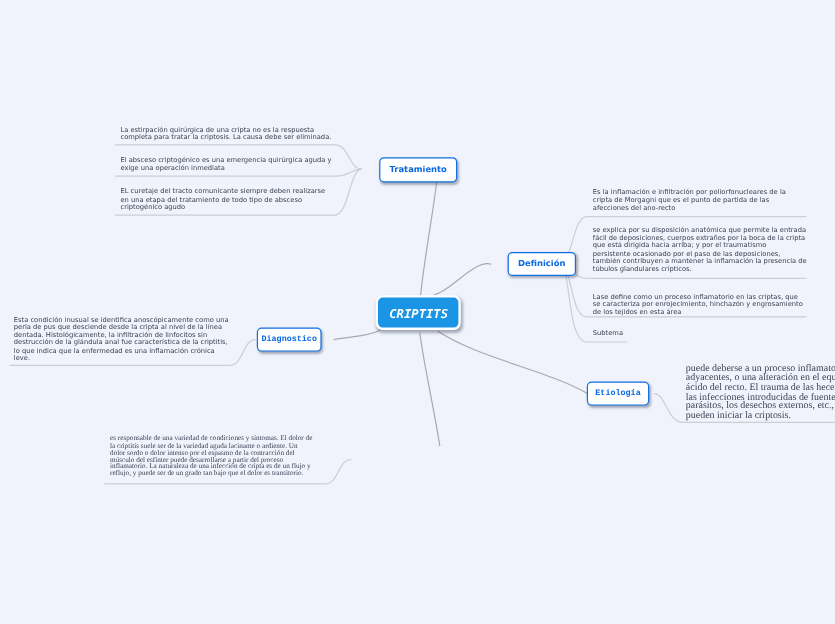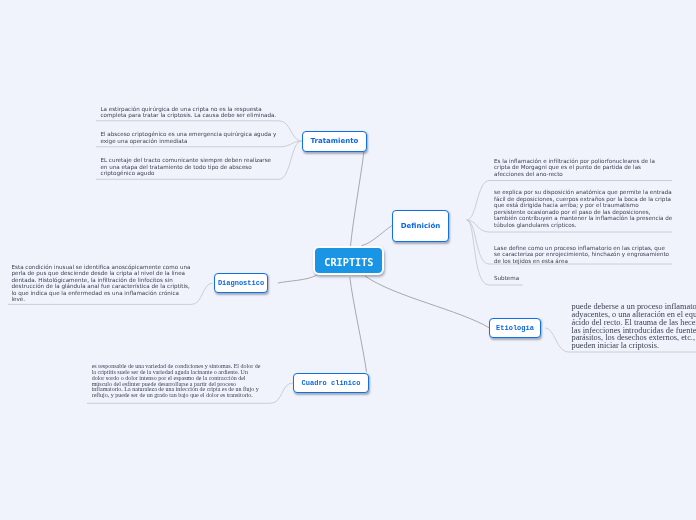--- a/index.html
+++ b/index.html
@@ -7,25 +7,25 @@
   body{width:696px;height:520px;background:#f0f3fc;overflow:hidden;
        font-family:"Liberation Sans",sans-serif;
        }
   #canvas{position:relative;width:696px;height:520px;overflow:hidden;}
   svg#wires{position:absolute;left:0;top:0;width:696px;height:520px;pointer-events:none;}
 
   .node{position:absolute;box-sizing:border-box;display:flex;align-items:center;
         justify-content:center;white-space:nowrap;}
   .root{background:#1a95e5;color:#fff;border:2px solid #ffffff;border-radius:6px;
         font-family:"DejaVu Sans Mono",monospace;font-weight:700;font-size:10.2px;
-        box-shadow:1px 2px 2.5px rgba(60,70,90,.42);padding-top:4px;}
+        box-shadow:1px 2px 2.5px rgba(60,70,90,.42);padding-top:4px;font-style:italic;}
   .branch{background:#fff;color:#0a68e2;border:1.4px solid #1070e4;border-radius:4px;
           font-weight:700;box-shadow:1px 1.5px 2px rgba(60,70,90,.42);}
   .branch.mono{font-family:"Liberation Mono",monospace;font-size:7px;}
-  .branch.sans{font-family:"DejaVu Sans",sans-serif;font-size:7px;}
+  .branch.sans{font-family:"DejaVu Sans",sans-serif;font-size:7px;margin-left:14px;}
 
   .leaf{position:absolute;white-space:pre;color:#3a4050;
         font-family:"DejaVu Sans",sans-serif;font-size:5.6px;line-height:6.5px;}
   .leaf.serif{font-family:"Liberation Serif",serif;color:#3b4252;}
   .leaf.s-etio{font-size:8.3px;line-height:7.8px;}
   .leaf.s-cuadro{font-size:6px;line-height:5.9px;}
 </style>
 </head>
 <body>
 
@@ -56,31 +56,28 @@
   </svg>
 
   <div class="node root" style="left:313.4px;top:246.4px;width:71px;height:28.6px;">
     <span>CRIPTITS</span>
   </div>
 
   <div class="node branch sans" style="left:302px;top:130.8px;width:65px;height:21px;">
     <span>Tratamiento</span>
   </div>
 
-  <div class="node branch sans" style="left:392px;top:210px;width:57px;height:32px;">
+  <div class="node branch sans" style="left:409px;top:210px;width:57px;height:20px;">
     <span>Definición</span>
   </div>
 
   <div class="node branch mono" style="left:489px;top:318px;width:52px;height:20px;">
     <span>Etiología</span>
   </div>
 
-  <div class="node branch mono" style="left:293px;top:373px;width:76px;height:20px;">
-    <span>Cuadro clinico</span>
-  </div>
 
   <div class="node branch mono" style="left:214px;top:273px;width:54px;height:20px;">
     <span>Diagnostico</span>
   </div>
 
   <div class="leaf" style="left:100.4px;top:105.6px;">La estirpación quirúrgica de una cripta no es la respuesta
 completa para tratar la criptosis. La causa debe ser eliminada.</div>
   <div class="leaf" style="left:100.4px;top:131.1px;">El absceso criptogénico es una emergencia quirúrgica aguda y
 exige una operación inmediata</div>
   <div class="leaf" style="left:100.4px;top:157.2px;">EL curetaje del tracto comunicante siempre deben realizarse

